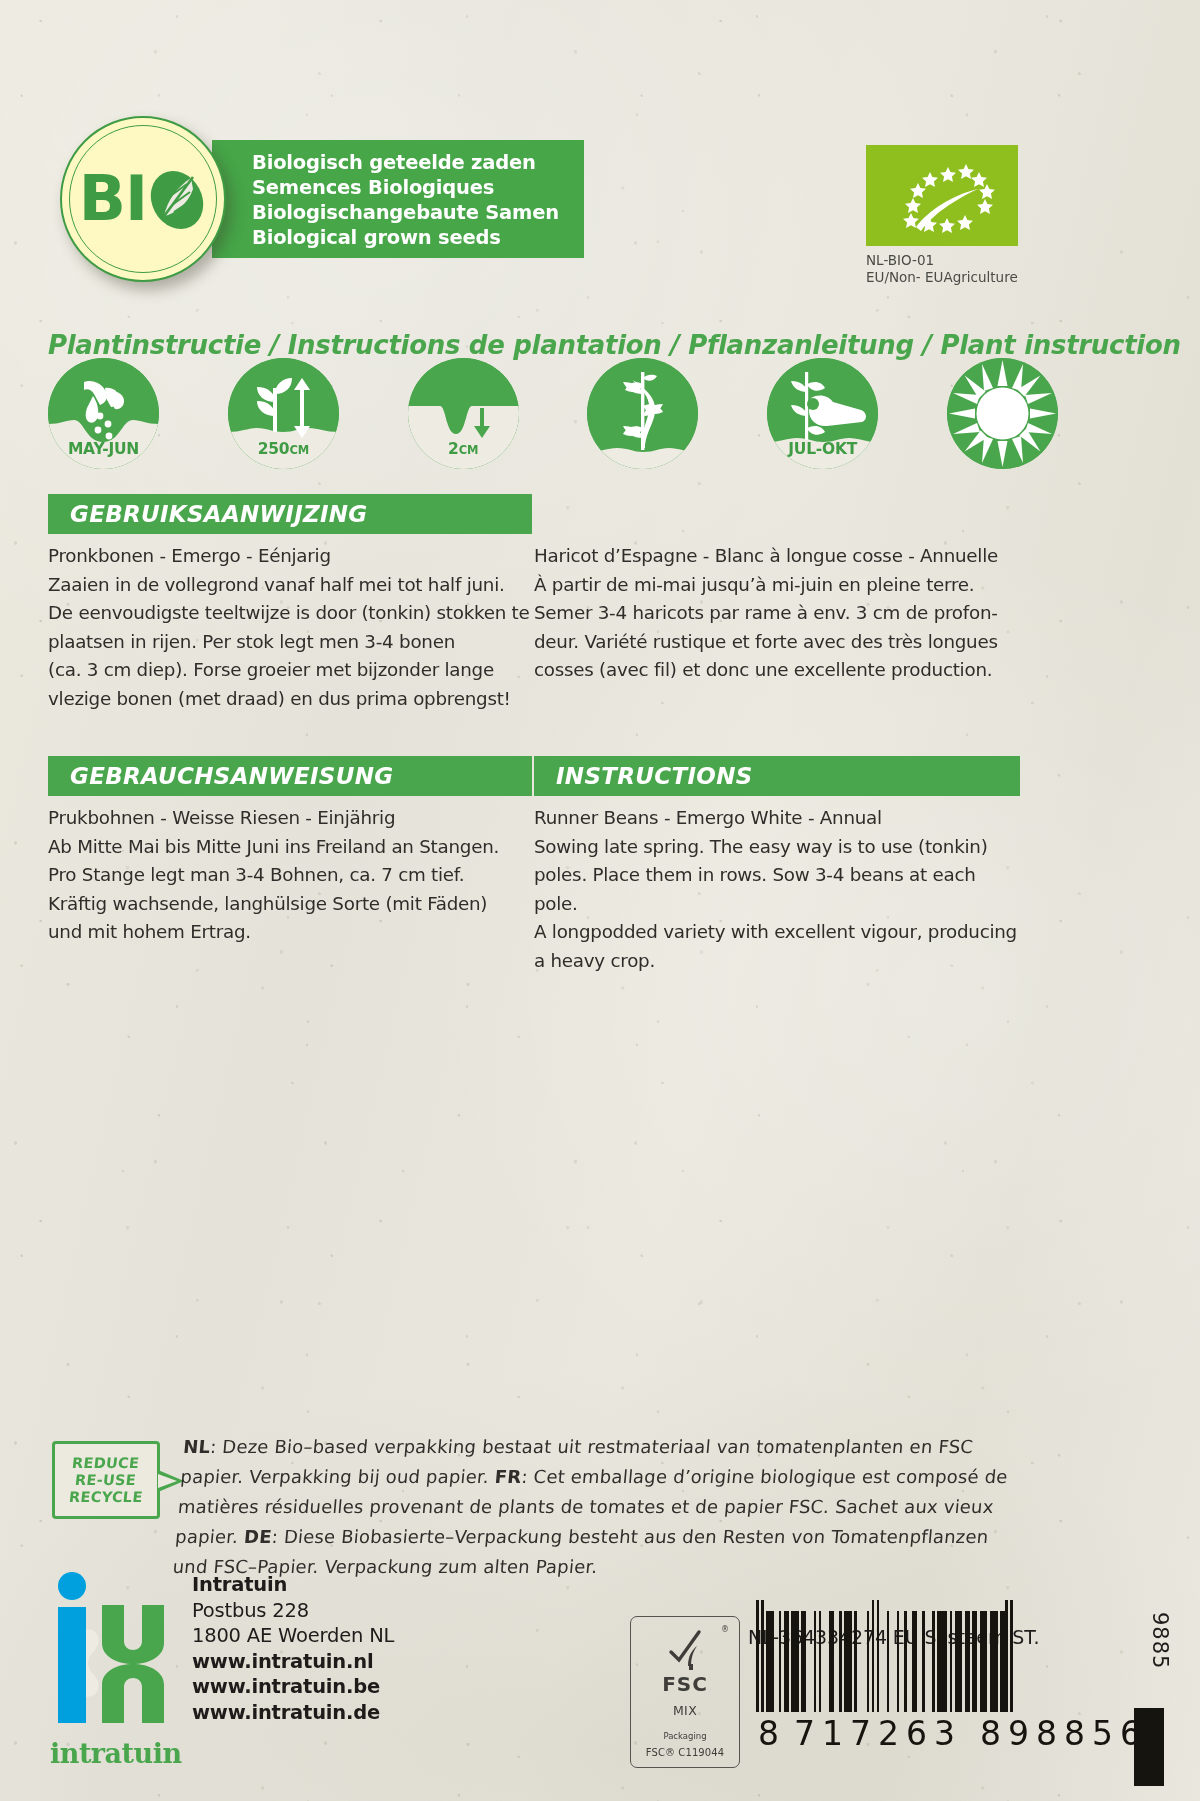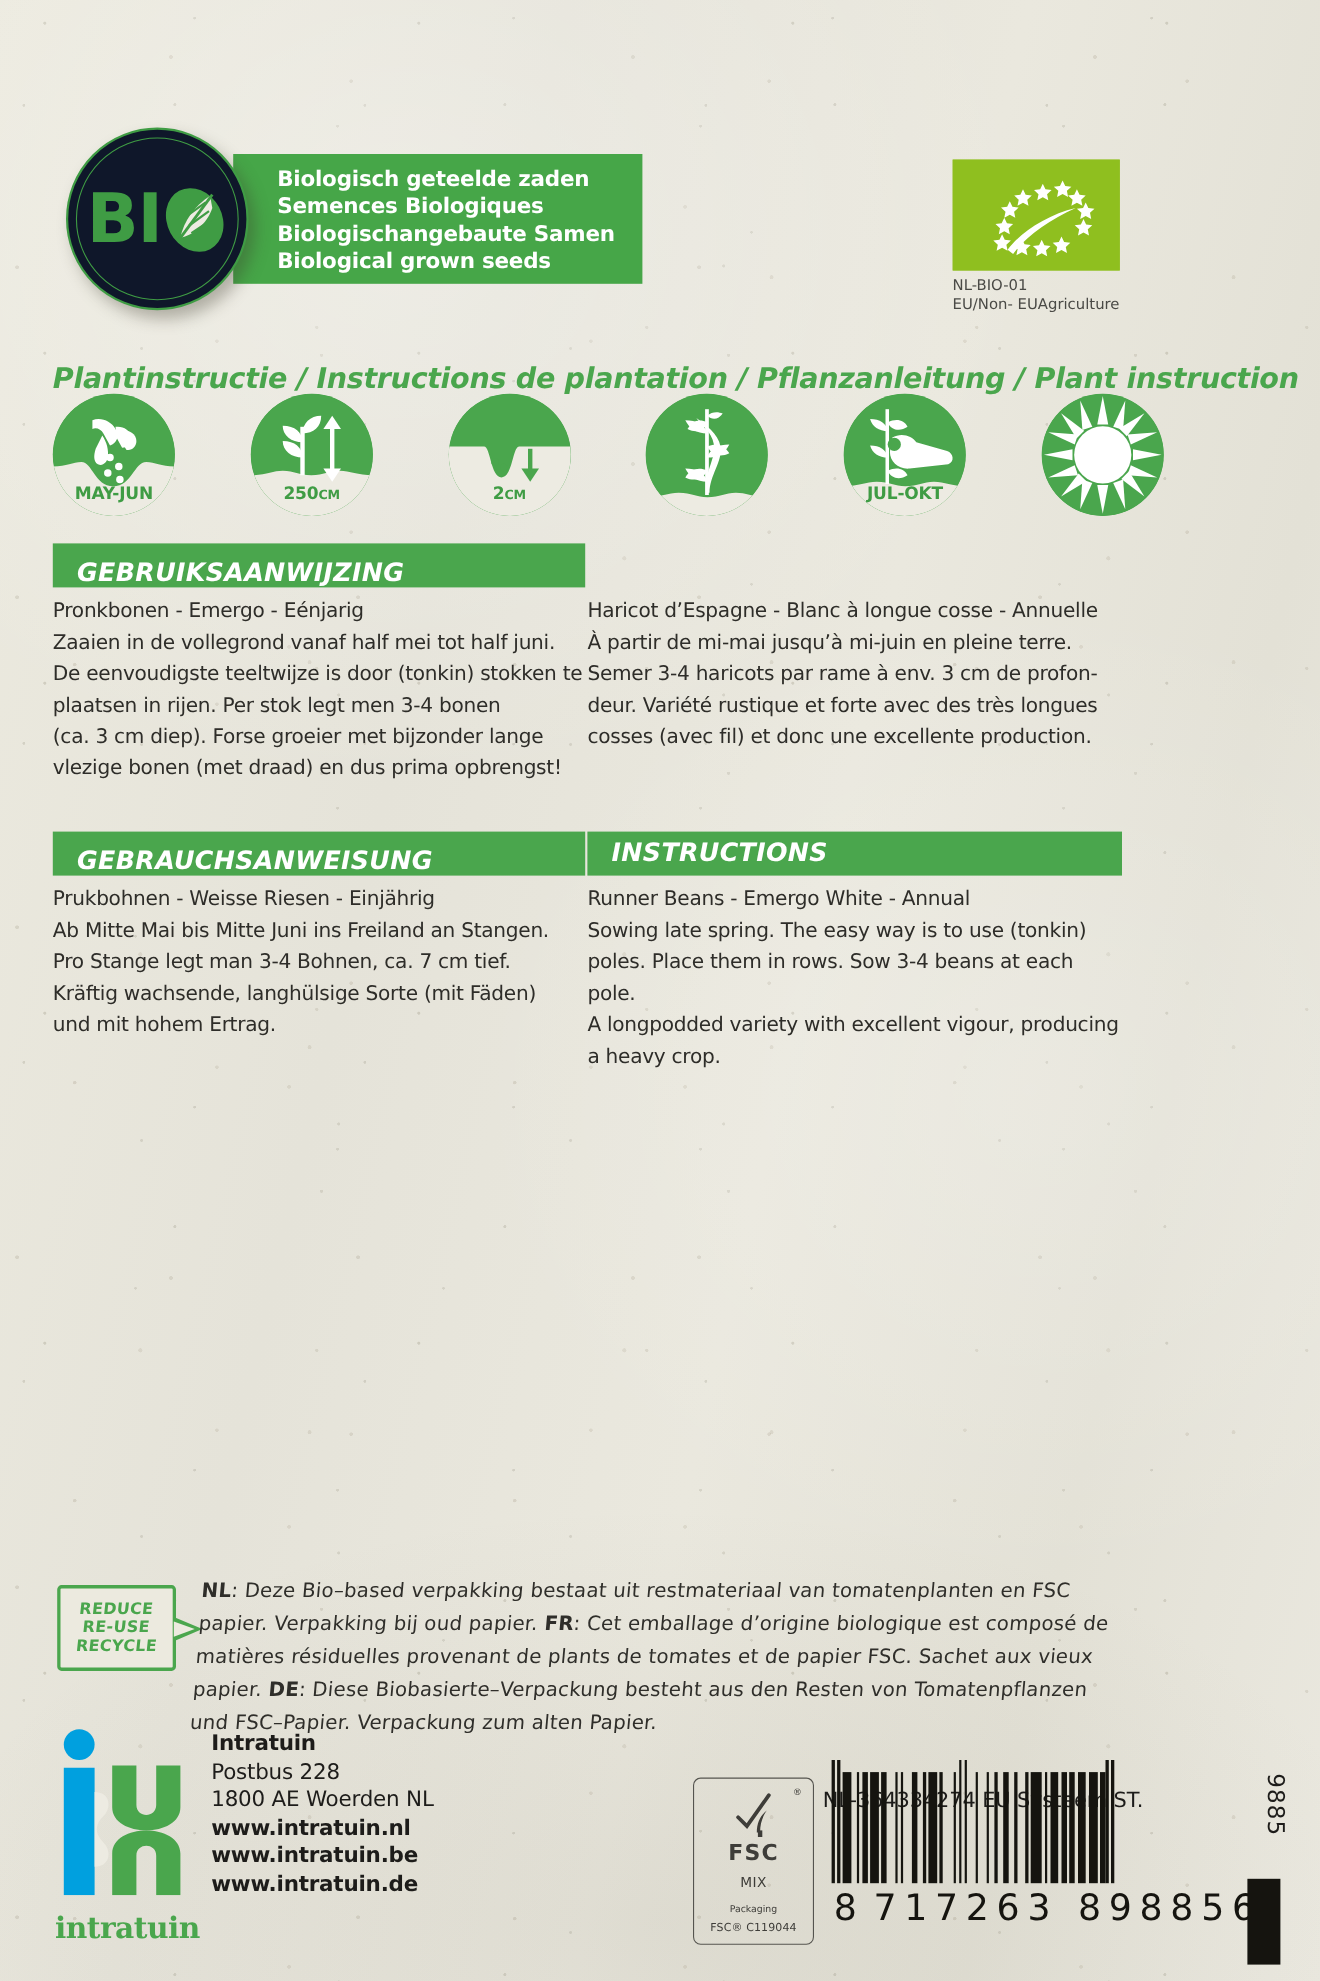--- a/index.html
+++ b/index.html
@@ -60,21 +60,21 @@
   }
 
   #page { position: absolute; inset: 0; }
 
   
   .bio-badge {
     position: absolute;
     left: 60px; top: 116px;
     width: 166px; height: 166px;
     border-radius: 50%;
-    background: #0f172a;
+    background: #fef9c3;
     border: 2px solid #3f9c44;
     box-shadow: 6px 8px 14px rgba(60,55,40,.34);
     display: flex; align-items: center; justify-content: center;
     z-index: 3;
   }
   .bio-badge .ring {
     position: absolute; inset: 7px;
     border-radius: 50%;
     border: 1.5px solid #3f9c44;
   }
@@ -173,21 +173,21 @@
     letter-spacing: .3px;
   }
   .body-text {
     position: absolute;
     font-size: 18.3px;
     line-height: 28.5px;
     color: #2e2d29;
     letter-spacing: -.25px;
   }
 
-  .col-l { left: 48px;  width: 484px; align-items: flex-end; }
+  .col-l { left: 48px;  width: 484px; }
   .col-r { left: 534px; width: 486px; }
 
   .row1-bar  { top: 494px; }
   .row1-text { top: 542px; }
   .row2-bar  { top: 756px; }
   .row2-text { top: 804px; }
 
   
   .recycle-bubble {
     position: absolute;

